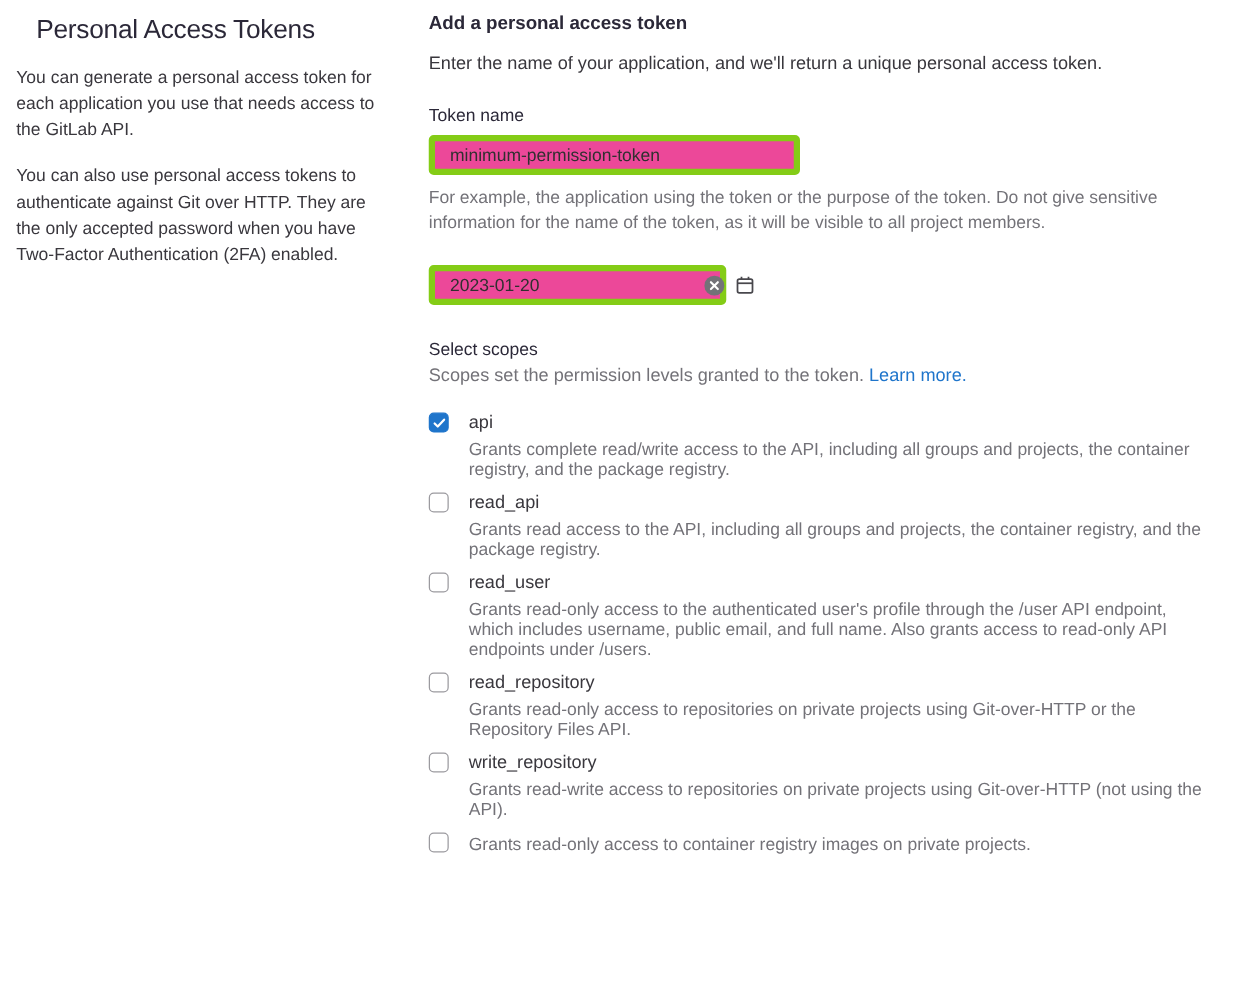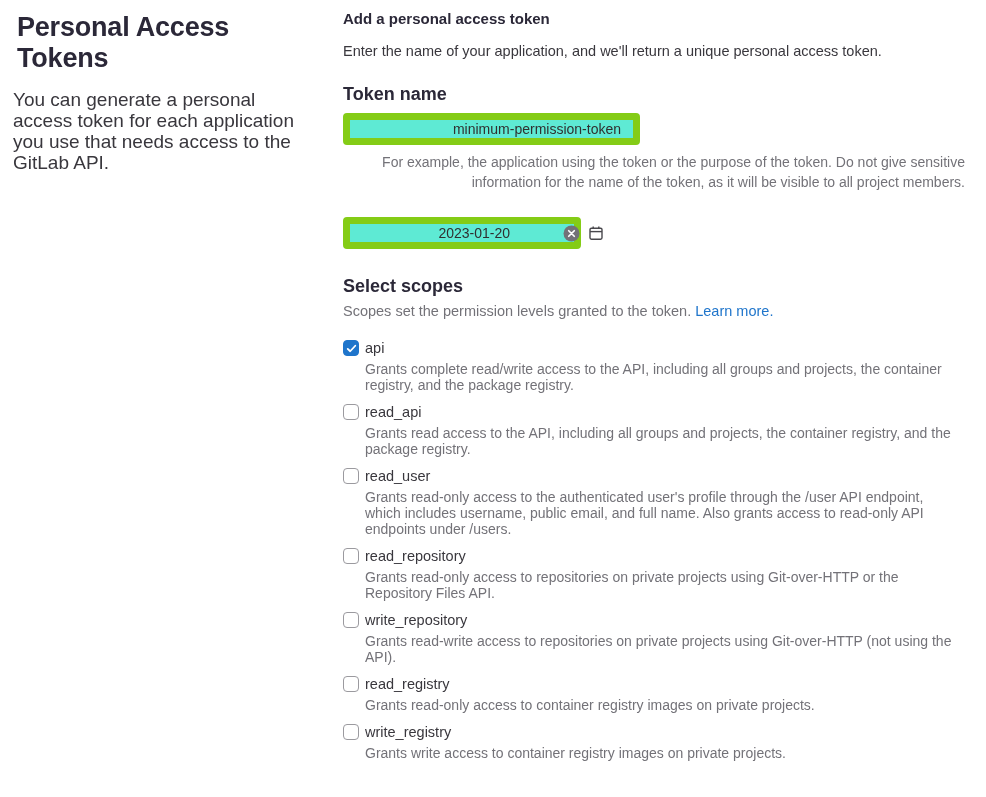--- a/index.html
+++ b/index.html
@@ -9,70 +9,68 @@
     min-height: 797px;
     background: #ffffff;
     font-family: "Liberation Sans", "DejaVu Sans", sans-serif;
     color: #303030;
   }
   .page { display: flex; align-items: flex-start; }
 
   
   .left-col { width: 300px; flex: none; margin: 12px 0 0 13px; }
   .page-title {
-    font-size: 27px;
-    font-weight: 700;
-    margin: 0 0 15px 4px;
+    font-size: 21px;
+    font-weight: 400;
+    margin: 0 0 15px 16px;
     color: #2b2838;
     letter-spacing: -0.2px;
   }
   .left-col p {
-    font-size: 19px;
+    font-size: 14px;
     line-height: 21px;
     margin: 0 0 16px 0;
     color: #39373d;
   }
 
   
   .right-col { width: 622px; margin: 10px 0 0 30px; }
   .section-heading {
     font-size: 15px;
     font-weight: 700;
     margin: 0 0 14px 0;
     color: #2b2838;
   }
   .lead { font-size: 14.5px; line-height: 20px; margin: 0 0 23px 0; color: #39373d; }
 
   .form-label {
     display: block;
-    font-size: 18px;
-    font-weight: 700;
+    font-size: 14px;
+    font-weight: 400;
     margin: 16px 0 8px 0;
     color: #2b2838;
   }
   .text-input {
     height: 32px;
-    border: 7px solid #84cc16;
+    border: 5px solid #84cc16;
     border-radius: 4px;
     padding: 0 12px;
     font-size: 14px;
     font-family: "Liberation Sans", "DejaVu Sans", sans-serif;
     color: #303030;
-    background: #5eead4;
+    background: #ec4899;
     outline: none;
-    text-align: right;
   }
   .token-name-input { width: 297px; }
 
   .help-text {
     font-size: 14px;
     line-height: 20px;
     color: #737278;
     margin: 7px 0 0 0;
-    text-align: right;
   }
 
   .group-token { margin-bottom: 25px; }
   .group-expiration { margin-bottom: 27px; }
 
   .date-wrapper { position: relative; width: 270px; }
   .date-input { width: 238px; padding-right: 64px; }
   .date-icons {
     position: absolute;
     right: 9px; top: 0;
@@ -100,32 +98,33 @@
     margin: 2px 0 0 0;
     border: 1px solid #9b9a9f;
     border-radius: 4px;
     background: #fff;
     display: inline-flex;
     align-items: center;
     justify-content: center;
     cursor: pointer;
   }
   .checkbox.checked { background: #1f75cb; border-color: #1f75cb; }
-  .scope-body { margin-left: 6px; }
+  .scope-body { margin-left: 16px; }
   .scope-name { font-size: 14.5px; line-height: 20px; color: #39373d; }
   .scope-desc { font-size: 14px; line-height: 16px; color: #737278; margin-top: 3px; max-width: 598px; }
 </style>
 </head>
 <body>
 
 <div class="page">
 
   <aside class="left-col">
     <h1 class="page-title">Personal Access Tokens</h1>
     <p>You can generate a personal access token for each application you use that needs access to the GitLab API.</p>
+    <p>You can also use personal access tokens to authenticate against Git over HTTP. They are the only accepted password when you have Two-Factor Authentication (2FA) enabled.</p>
   </aside>
 
   <main class="right-col">
     <h2 class="section-heading">Add a personal access token</h2>
     <p class="lead">Enter the name of your application, and we'll return a unique personal access token.</p>
 
     <div class="form-group group-token">
       <label class="form-label">Token name</label>
       <input class="text-input token-name-input" type="text" value="minimum-permission-token" style="">
       <p class="help-text">For example, the application using the token or the purpose of the token. Do not give sensitive information for the name of the token, as it will be visible to all project members.</p>
@@ -193,29 +192,21 @@
           <div class="scope-item">
             <span class="checkbox"></span>
             <div class="scope-body">
               <div class="scope-name">write_repository</div>
               <div class="scope-desc">Grants read-write access to repositories on private projects using Git-over-HTTP (not using the API).</div>
             </div>
           </div>
           <div class="scope-item">
             <span class="checkbox"></span>
             <div class="scope-body">
-              <div class="scope-name">read_registry</div>
               <div class="scope-desc">Grants read-only access to container registry images on private projects.</div>
-            </div>
-          </div>
-          <div class="scope-item">
-            <span class="checkbox"></span>
-            <div class="scope-body">
-              <div class="scope-name">write_registry</div>
-              <div class="scope-desc">Grants write access to container registry images on private projects.</div>
             </div>
           </div>
         </div>
     </div>
 
   </main>
 
 </div>
 
 </body></html>

